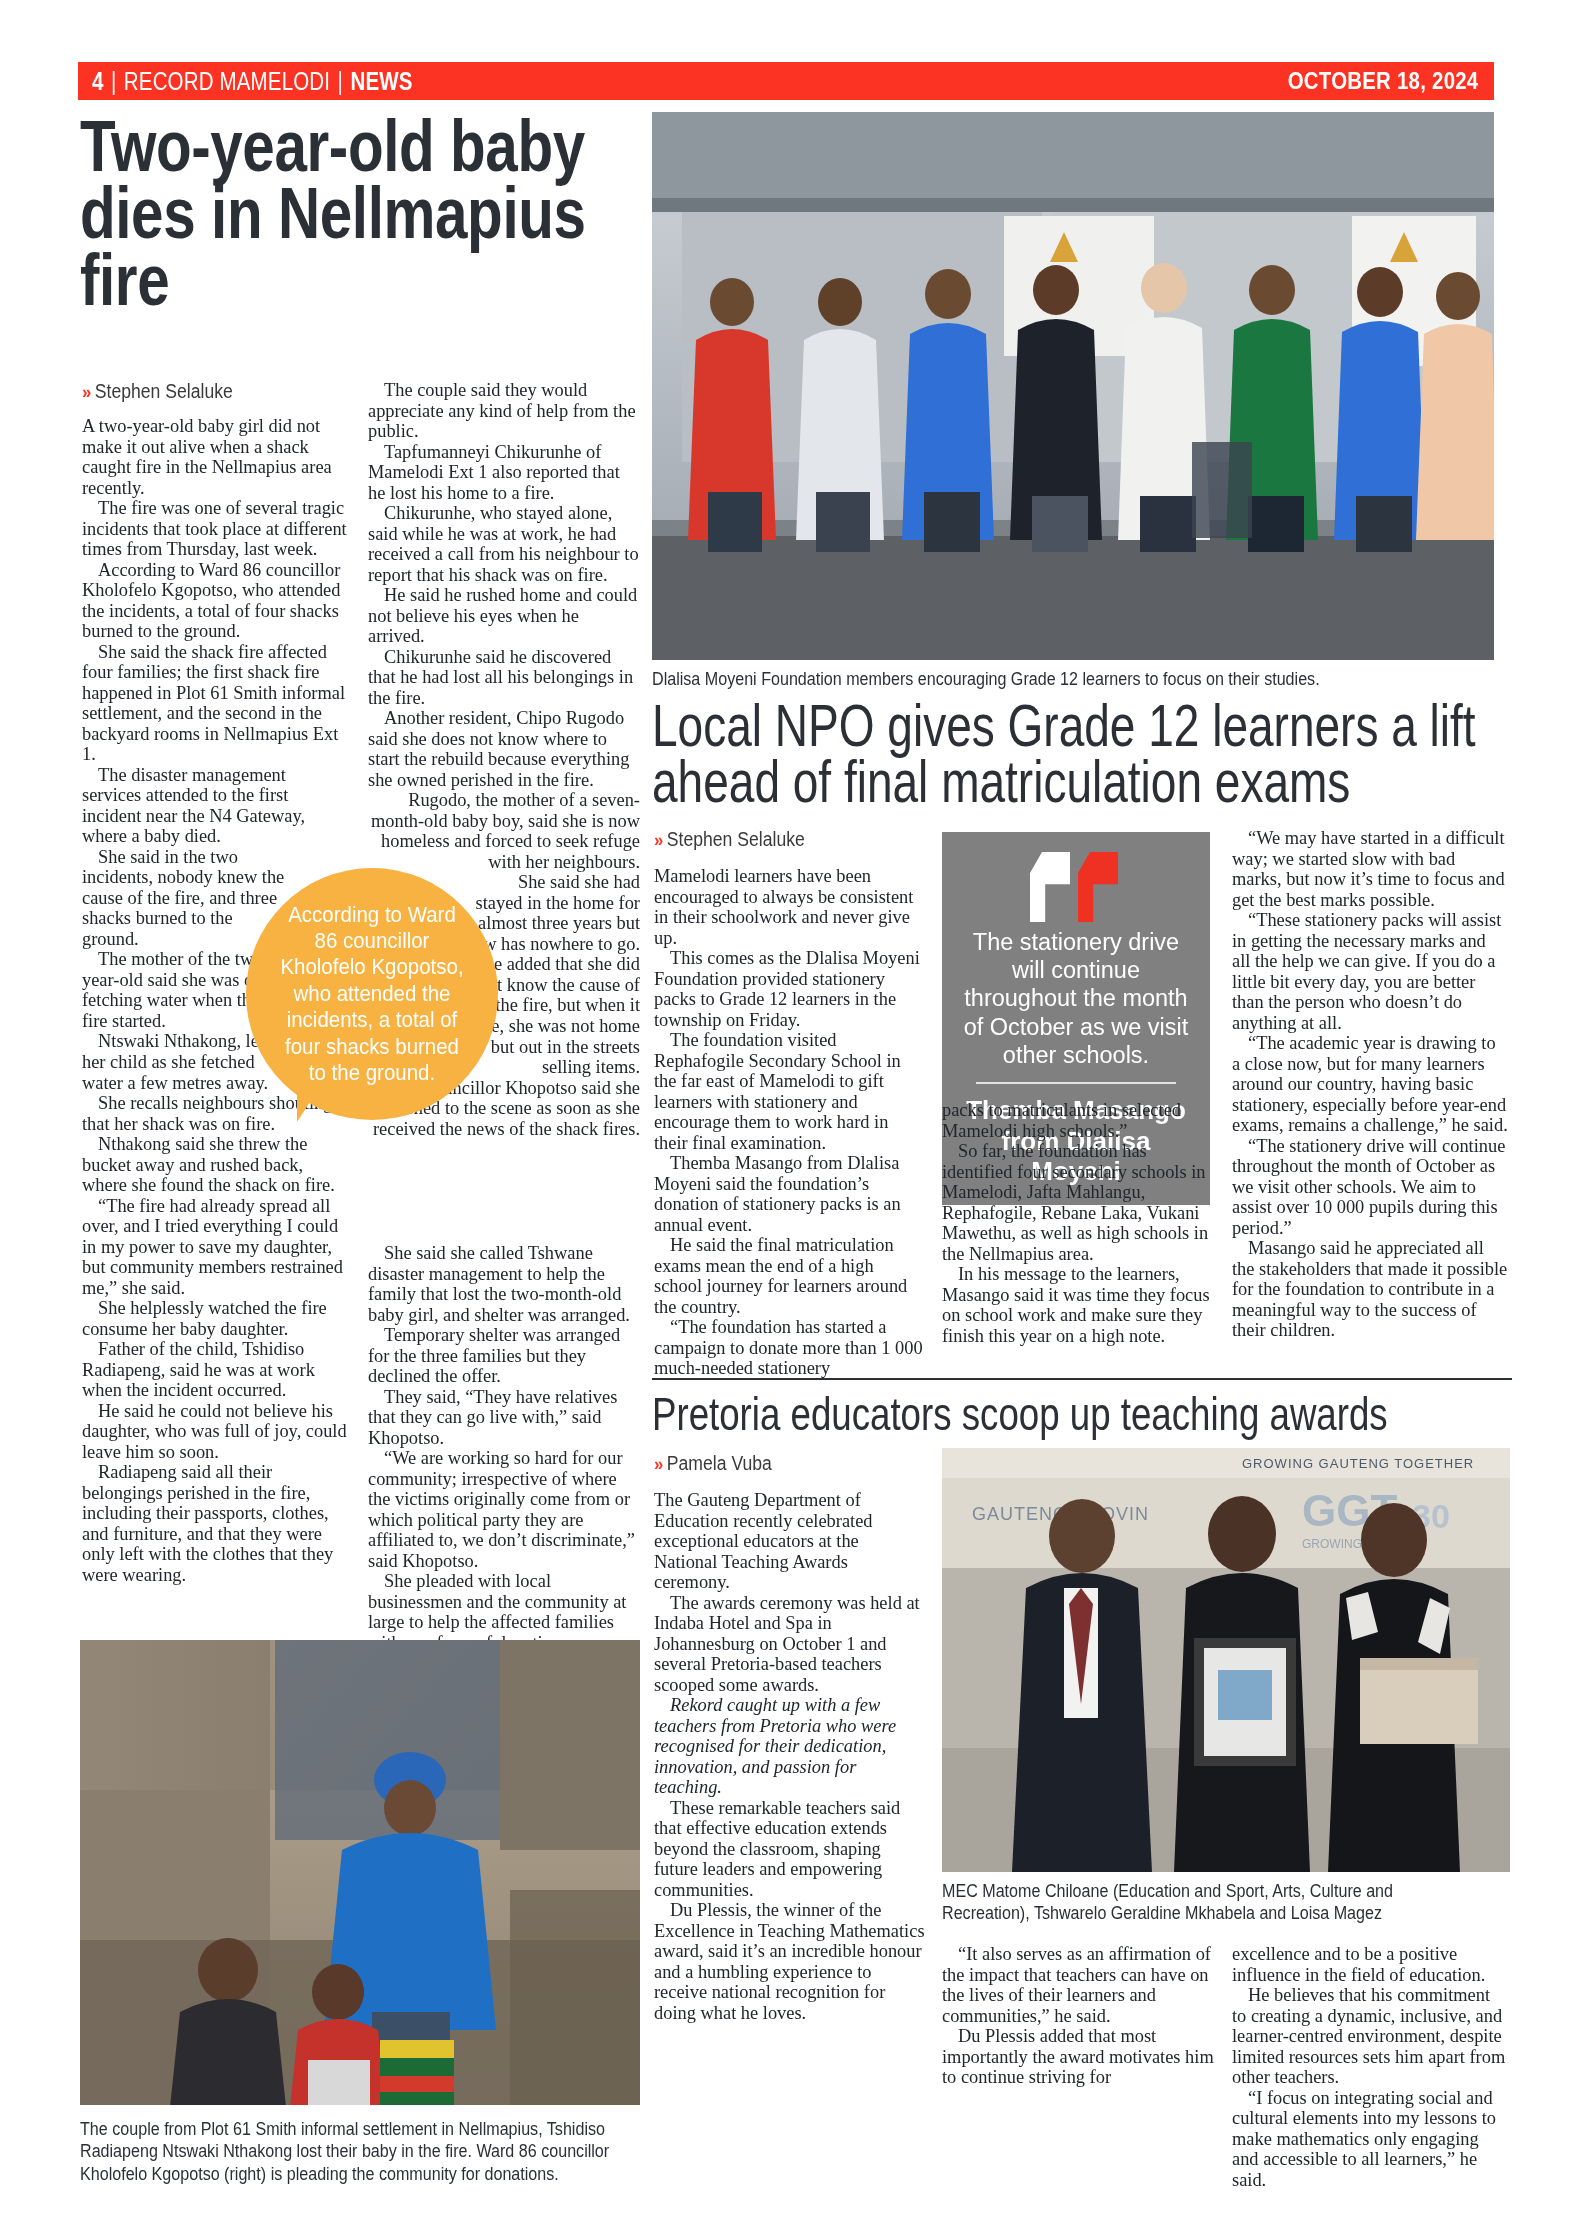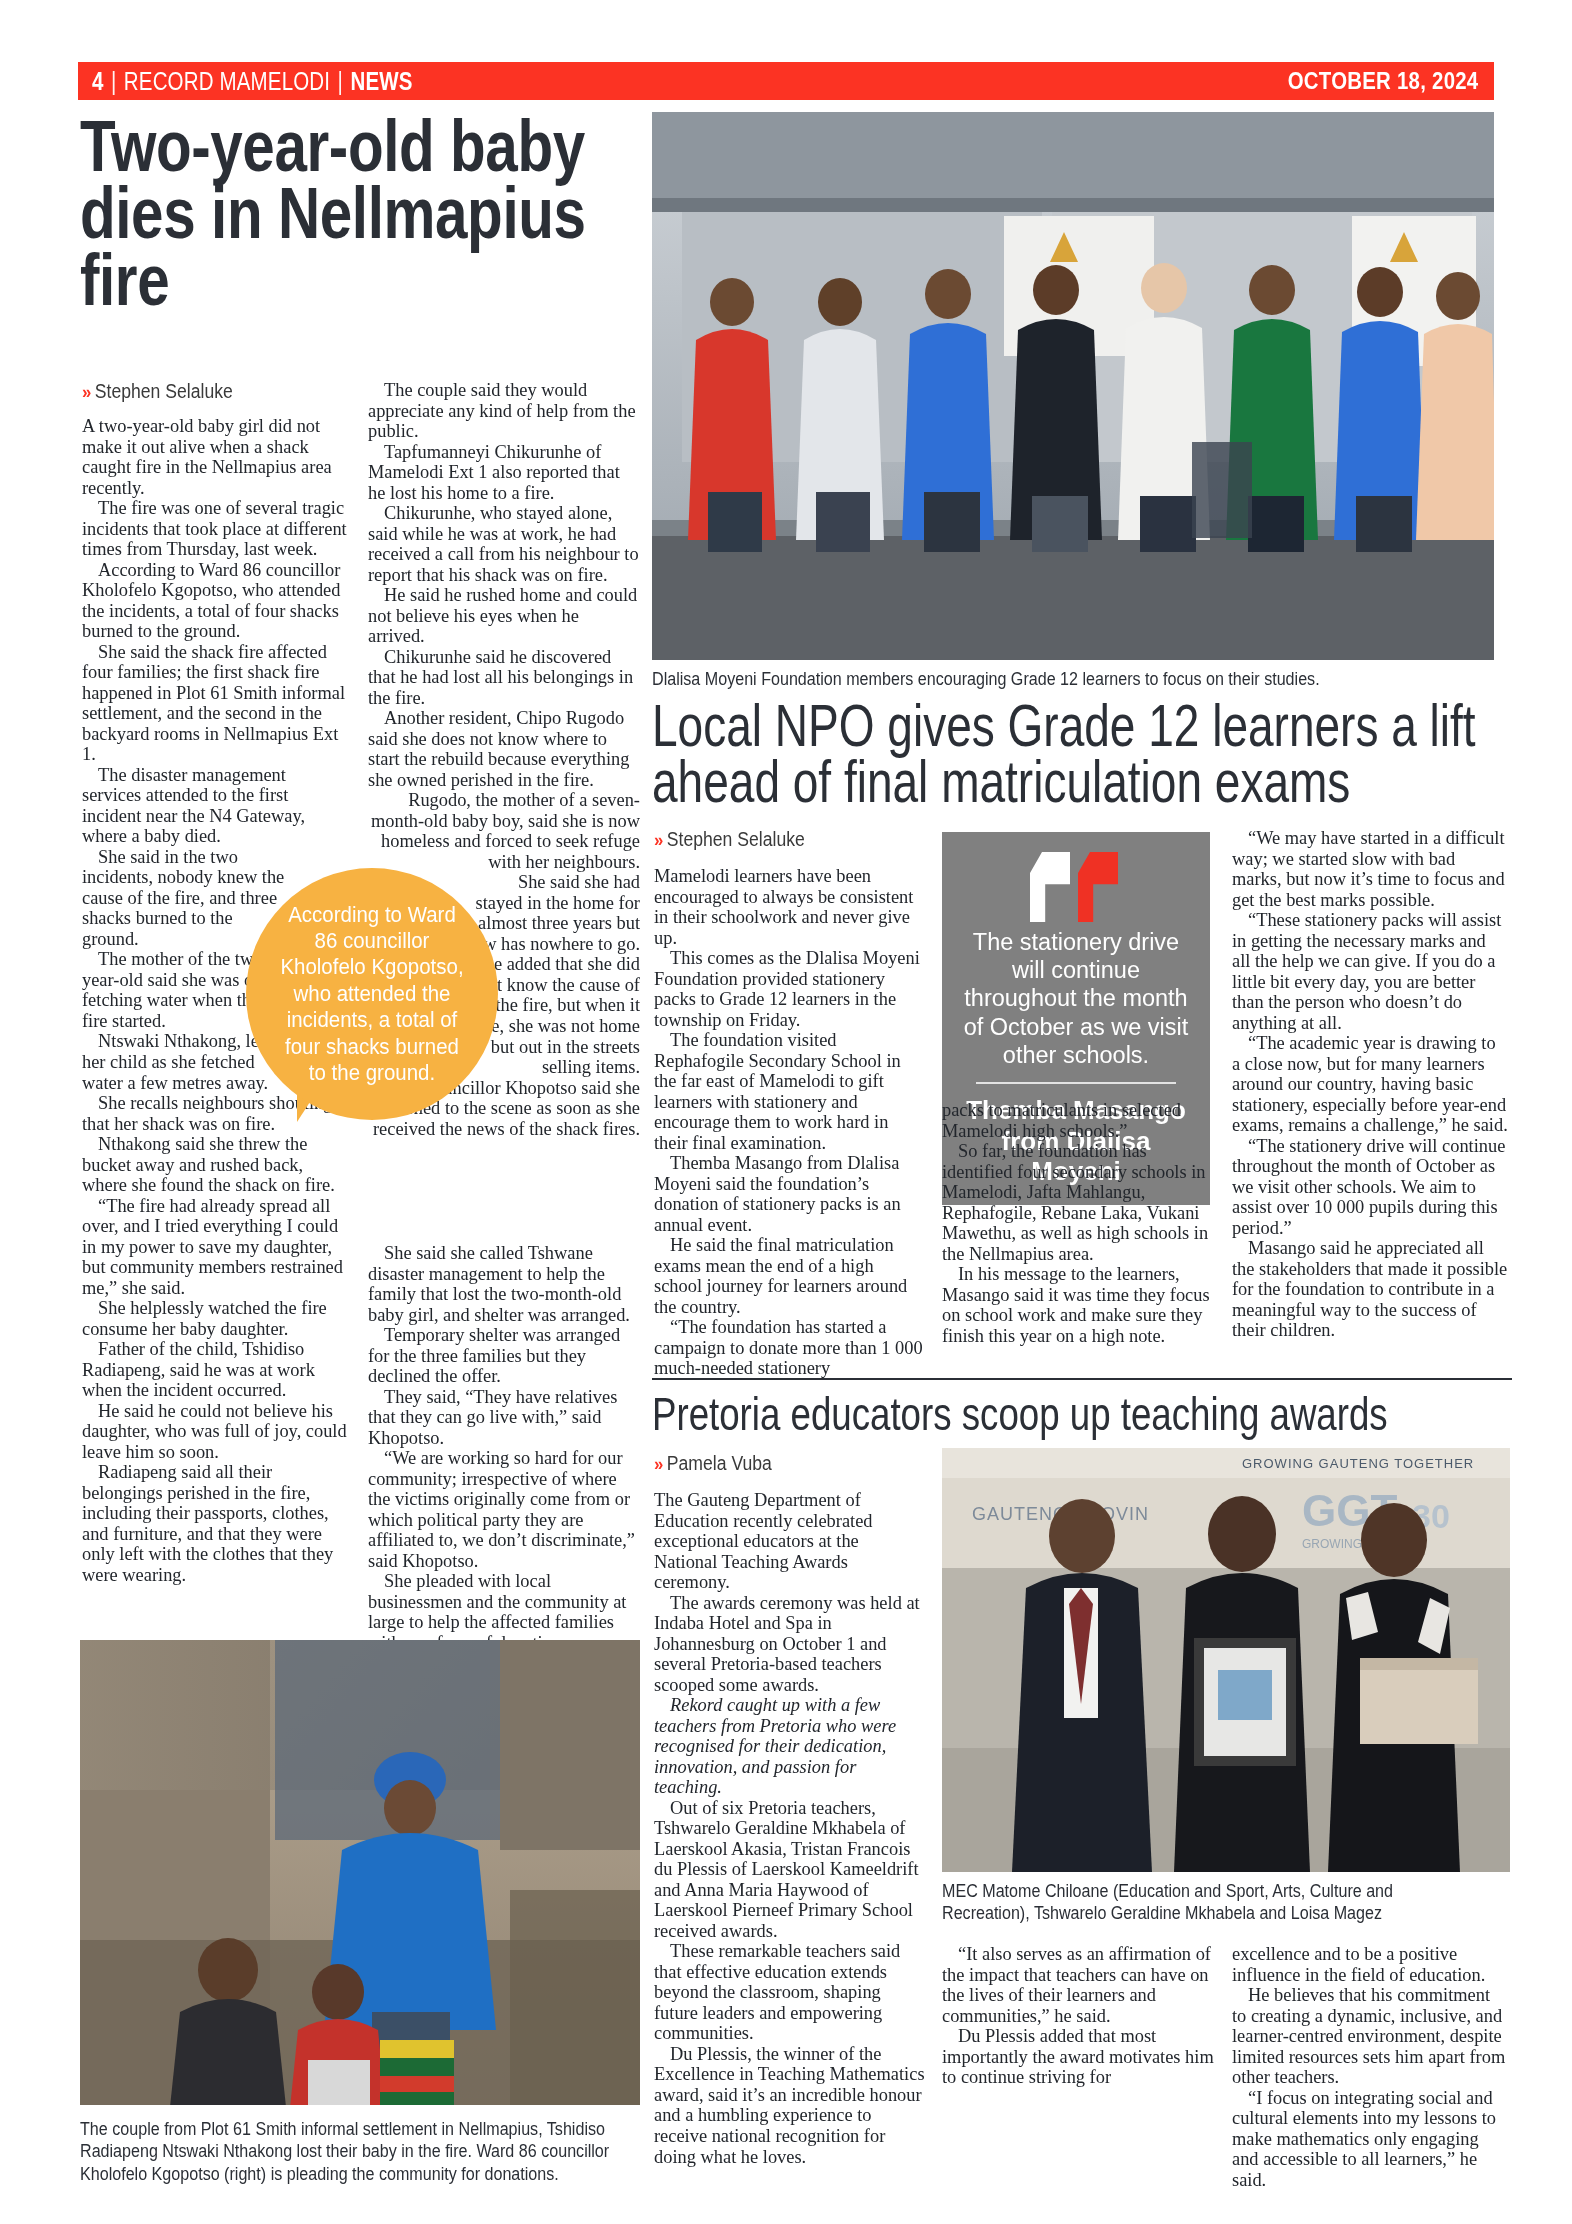--- a/index.html
+++ b/index.html
@@ -346,21 +346,20 @@
 
   <div style="position:absolute; left:654px; top:1452px;" class="byline">
     <span class="chev">»</span>
     <span>Pamela Vuba</span>
   </div>
 
   <div class="body-col" style="position:absolute; left:654px; top:1490px; width:272px;">
     <p class="first">The Gauteng Department of Education recently celebrated exceptional educators at the National Teaching Awards ceremony.</p>
     <p>The awards ceremony was held at Indaba Hotel and Spa in Johannesburg on October 1 and several Pretoria-based teachers scooped some awards.</p>
     <p><i>Rekord caught up with a few teachers from Pretoria who were recognised for their dedication, innovation, and passion for teaching.</i></p>
-    <p>Out of six Pretoria teachers, Tshwarelo Geraldine Mkhabela of Laerskool Akasia, Tristan Francois du Plessis of Laerskool Kameeldrift and Anna Maria Haywood of Laerskool Pierneef Primary School received awards.</p>
     <p>These remarkable teachers said that effective education extends beyond the classroom, shaping future leaders and empowering communities.</p>
     <p>Du Plessis, the winner of the Excellence in Teaching Mathematics award, said it’s an incredible honour and a humbling experience to receive national recognition for doing what he loves.</p>
   </div>
 
   <div class="photo" style="left:942px; top:1448px; width:568px; height:424px;">
     <svg viewBox="0 0 568 424" preserveAspectRatio="none" width="568" height="424">
       <rect width="568" height="424" fill="#c8c5bd"></rect>
 
       <rect x="0" y="0" width="568" height="120" fill="#ded9cf"></rect>
       <rect x="0" y="0" width="568" height="30" fill="#e8e4dc"></rect>

